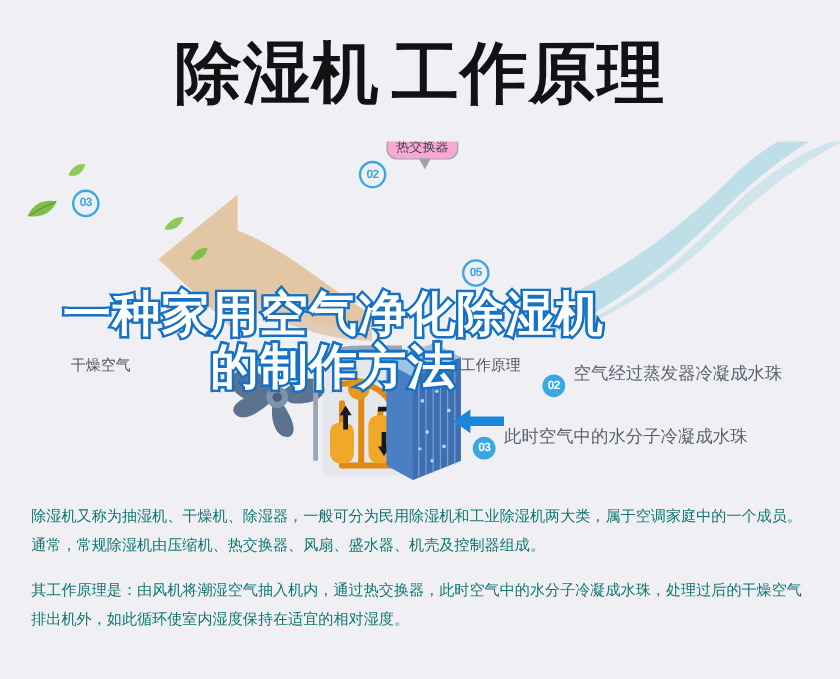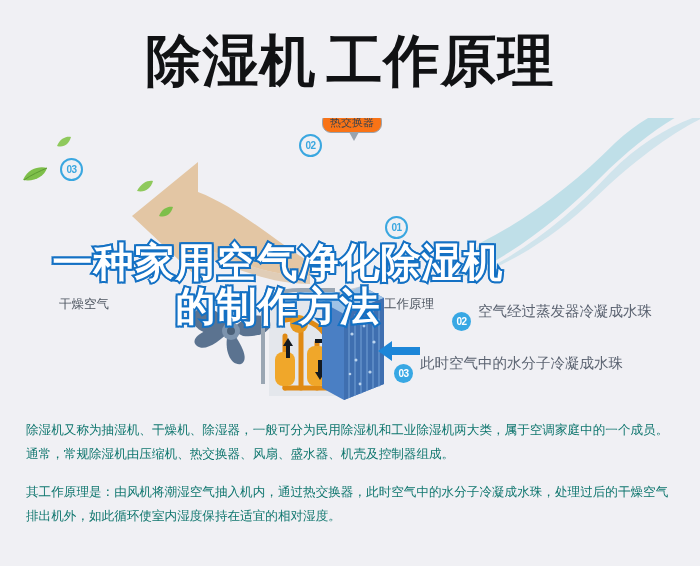--- a/index.html
+++ b/index.html
@@ -65,21 +65,21 @@
     border:2px solid #3aa7e0;color:#3aa7e0;background:transparent;
   }
   .badge.filled{background:#38a8e4;color:#ffffff;border:none;}
 
   .stage-label{
     position:absolute;font-size:12.5px;color:#4d5560;white-space:nowrap;
   }
 
   .bubble{
     position:absolute;
-    border:1.4px solid #9aa3ad;border-radius:9px;background:#f97316;
+    border:1.4px solid #9aa3ad;border-radius:9px;background:#f9a8d4;
     padding:2px 7px;font-size:11px;color:#3c434c;white-space:nowrap;
   }
   .bubble:after{
     content:"";position:absolute;left:26px;bottom:-9px;
     width:0;height:0;border-left:5px solid transparent;
     border-right:5px solid transparent;border-top:9px solid #9aa3ad;
   }
 
   
   .step-line{
@@ -213,21 +213,21 @@
     <svg class="inlet-arrow" viewBox="0 0 42 22">
       <path d="M0 11 L14 1 L14 7 L42 7 L42 15 L14 15 L14 21 Z" fill="#1c86d8"></path>
     </svg>
 
     <div class="badge outline" style="left:60px;top:20px;">03</div>
     <span class="stage-label" style="left:59px;top:178px;">干燥空气</span>
 
     <div class="badge outline" style="left:299px;top:-4px;">02</div>
     <div class="bubble" style="left:322px;top:-6px;">热交换器</div>
 
-    <div class="badge outline" style="left:385px;top:78px;">01</div>
+    <div class="badge outline" style="left:385px;top:78px;">05</div>
     <span class="stage-label" style="left:384px;top:178px;">工作原理</span>
 
     <div class="step-line" style="left:452px;top:174px;">
       <span class="badge filled">02</span>
       <span>空气经过蒸发器冷凝成水珠</span>
     </div>
 
     <div class="step-line" style="left:394px;top:226px;">
       <span class="badge filled">03</span>
       <span>此时空气中的水分子冷凝成水珠</span>

